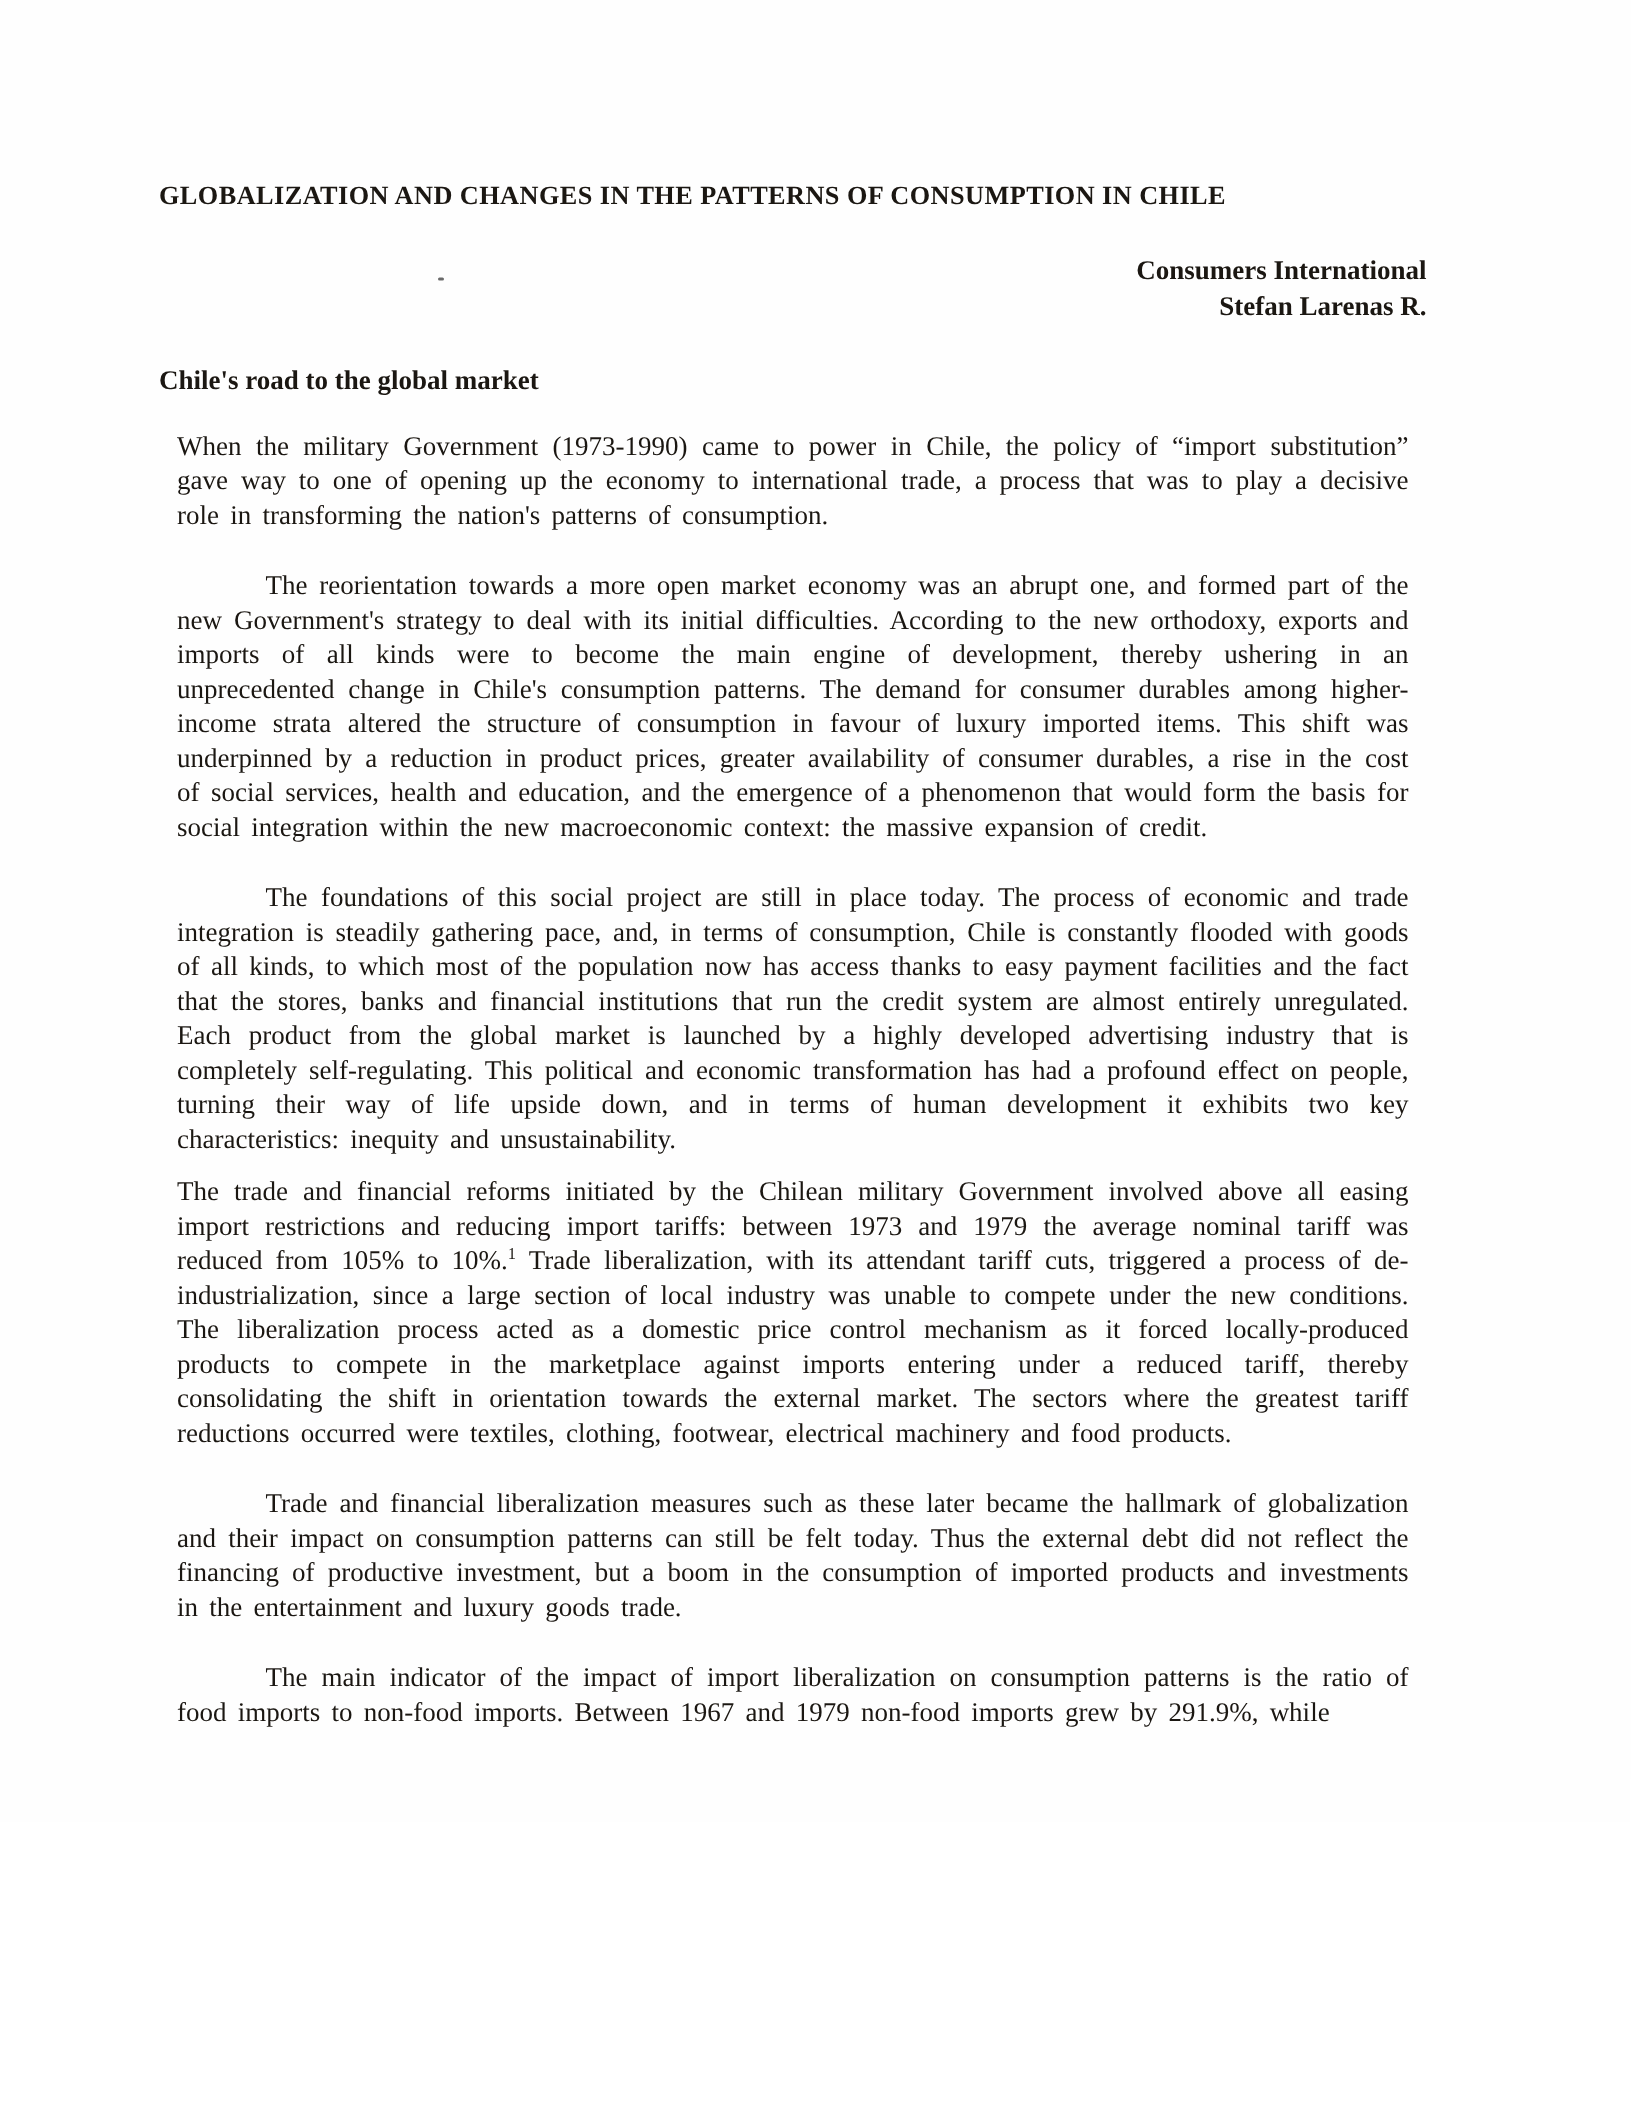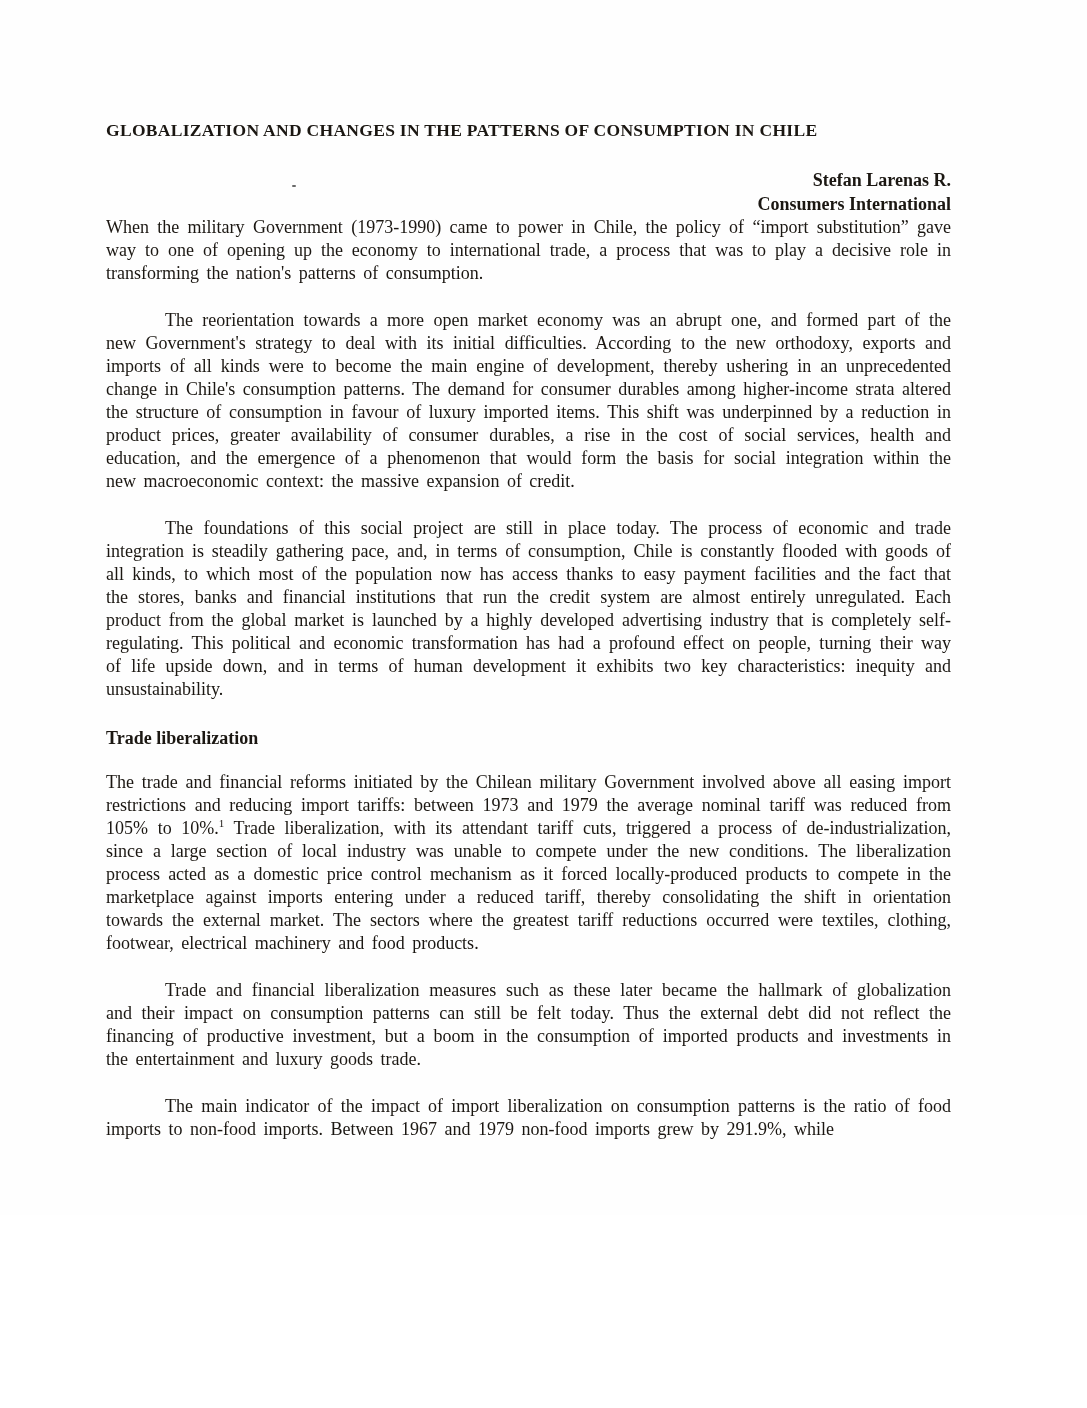--- a/index.html
+++ b/index.html
@@ -46,21 +46,21 @@
     line-height: 23px;
   }
   .section-heading {
     margin: 26px 0 0 0;
     font-weight: bold;
     font-size: 18px;
     line-height: 23px;
     text-align: left;
   }
   p.body-para {
-    margin: 0;
+    margin: 12px;
     font-size: 18px;
     line-height: 23px;
     text-align: justify;
     word-spacing: 3px;
   }
   .section-heading + p.body-para { margin-top: 21px; }
   p.body-para + p.body-para { margin-top: 24px; }
   p.body-para.indent { text-indent: 59px; }
   sup.footnote {
     font-size: 11px;
@@ -81,36 +81,36 @@
 <body>
 
 <div class="page">
   <div class="scan-speck"></div>
 
   <div class="content">
 
     <h1 class="doc-title">GLOBALIZATION AND CHANGES IN THE PATTERNS OF CONSUMPTION IN CHILE</h1>
 
     <div class="byline">
+      <div>Consumers International</div>
       <div>Stefan Larenas R.</div>
-      <div>Consumers International</div>
     </div>
 
 
     <section>
+      <h3 class="section-heading">Chile's road to the global market</h3>
 
       <p class="body-para">When the military Government (1973-1990) came to power in Chile, the policy of “import substitution” gave way to one of opening up the economy to international trade, a process that was to play a decisive role in transforming the nation's patterns of consumption.</p>
 
       <p class="body-para indent">The reorientation towards a more open market economy was an abrupt one, and formed part of the new Government's strategy to deal with its initial difficulties. According to the new orthodoxy, exports and imports of all kinds were to become the main engine of development, thereby ushering in an unprecedented change in Chile's consumption patterns. The demand for consumer durables among higher-income strata altered the structure of consumption in favour of luxury imported items. This shift was underpinned by a reduction in product prices, greater availability of consumer durables, a rise in the cost of social services, health and education, and the emergence of a phenomenon that would form the basis for social integration within the new macroeconomic context: the massive expansion of credit.</p>
 
       <p class="body-para indent">The foundations of this social project are still in place today. The process of economic and trade integration is steadily gathering pace, and, in terms of consumption, Chile is constantly flooded with goods of all kinds, to which most of the population now has access thanks to easy payment facilities and the fact that the stores, banks and financial institutions that run the credit system are almost entirely unregulated. Each product from the global market is launched by a highly developed advertising industry that is completely self-regulating. This political and economic transformation has had a profound effect on people, turning their way of life upside down, and in terms of human development it exhibits two key characteristics: inequity and unsustainability.</p>
     </section>
 
     <section>
-      <h3 class="section-heading">Trade liberalization</h3>
 
       <p class="body-para"><span>The trade and financial reforms initiated by the Chilean military Government involved above all easing import restrictions and reducing import tariffs: between 1973 and 1979 the average nominal tariff was reduced from 105% to 10%.</span><sup class="footnote">1</sup><span> Trade liberalization, with its attendant tariff cuts, triggered a process of de-industrialization, since a large section of local industry was unable to compete under the new conditions. The liberalization process acted as a domestic price control mechanism as it forced locally-produced products to compete in the marketplace against imports entering under a reduced tariff, thereby consolidating the shift in orientation towards the external market. The sectors where the greatest tariff reductions occurred were textiles, clothing, footwear, electrical machinery and food products.</span></p>
 
       <p class="body-para indent">Trade and financial liberalization measures such as these later became the hallmark of globalization and their impact on consumption patterns can still be felt today. Thus the external debt did not reflect the financing of productive investment, but a boom in the consumption of imported products and investments in the entertainment and luxury goods trade.</p>
 
       <p class="body-para indent">The main indicator of the impact of import liberalization on consumption patterns is the ratio of food imports to non-food imports. Between 1967 and 1979 non-food imports grew by 291.9%, while</p>
     </section>
 
   </div>
 </div>

